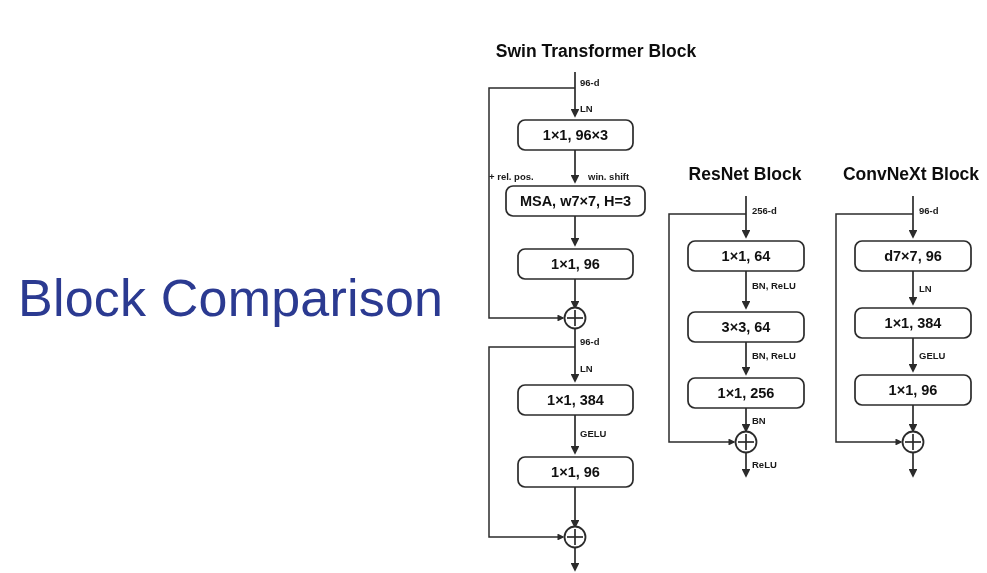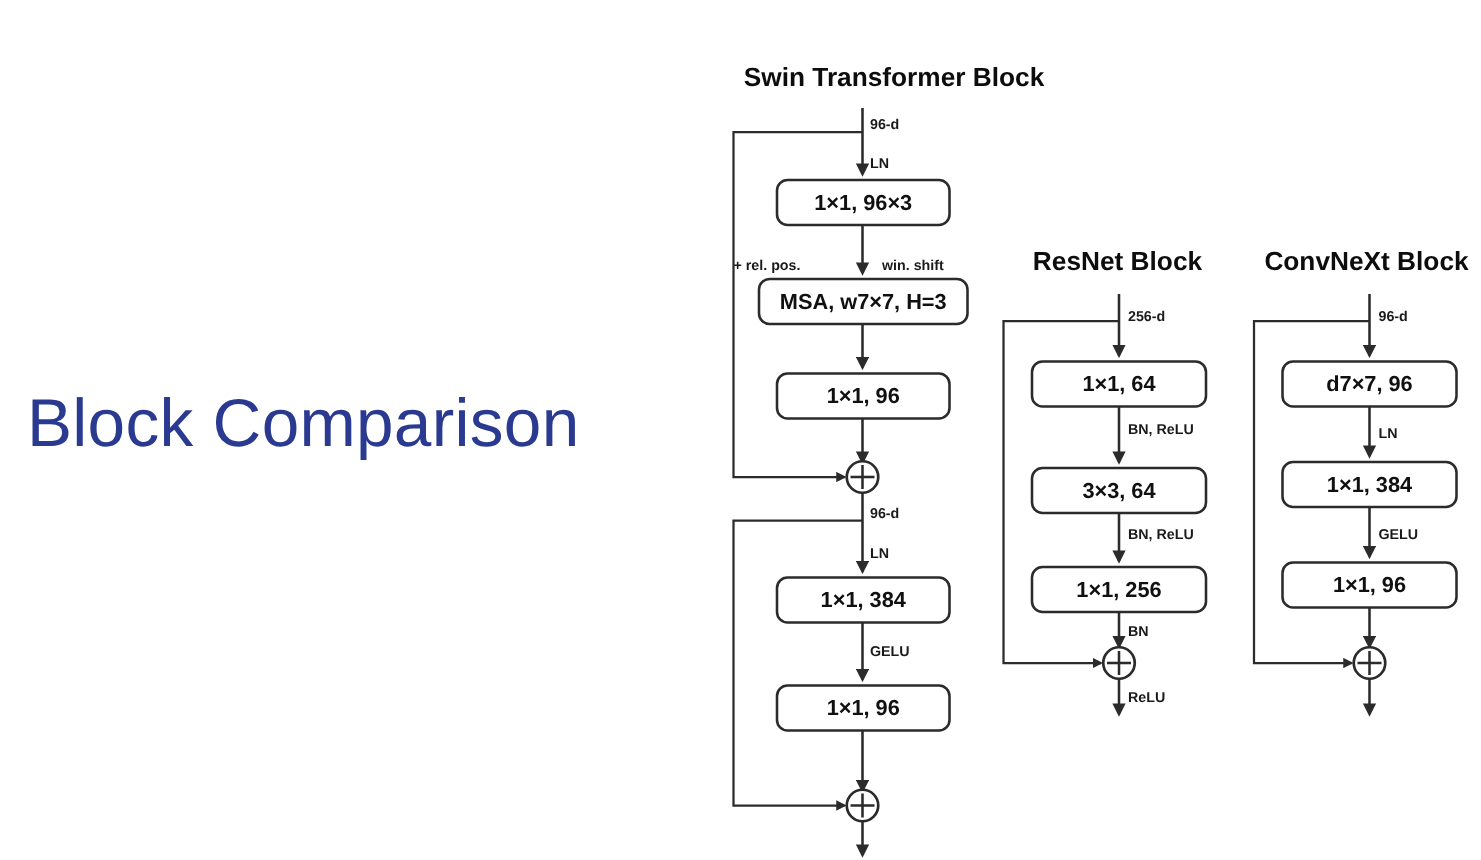--- a/index.html
+++ b/index.html
@@ -15,23 +15,23 @@
     font-family: "Liberation Sans", sans-serif;
   }
   #slide {
     position: absolute;
     inset: 0;
     background: #ffffff;
   }
   #slide-title {
     position: absolute;
     left: 18px;
-    top: 256px;
-    font-family: "Liberation Sans", sans-serif;
-    font-size: 45px;
+    top: 268px;
+    font-family: "Liberation Sans", sans-serif;
+    font-size: 52px;
     font-weight: 400;
     color: #2b3a91;
     letter-spacing: 0.2px;
     white-space: nowrap;
     text-align: right;
   }
   #diagram {
     position: absolute;
     left: 0;
     top: 0;

